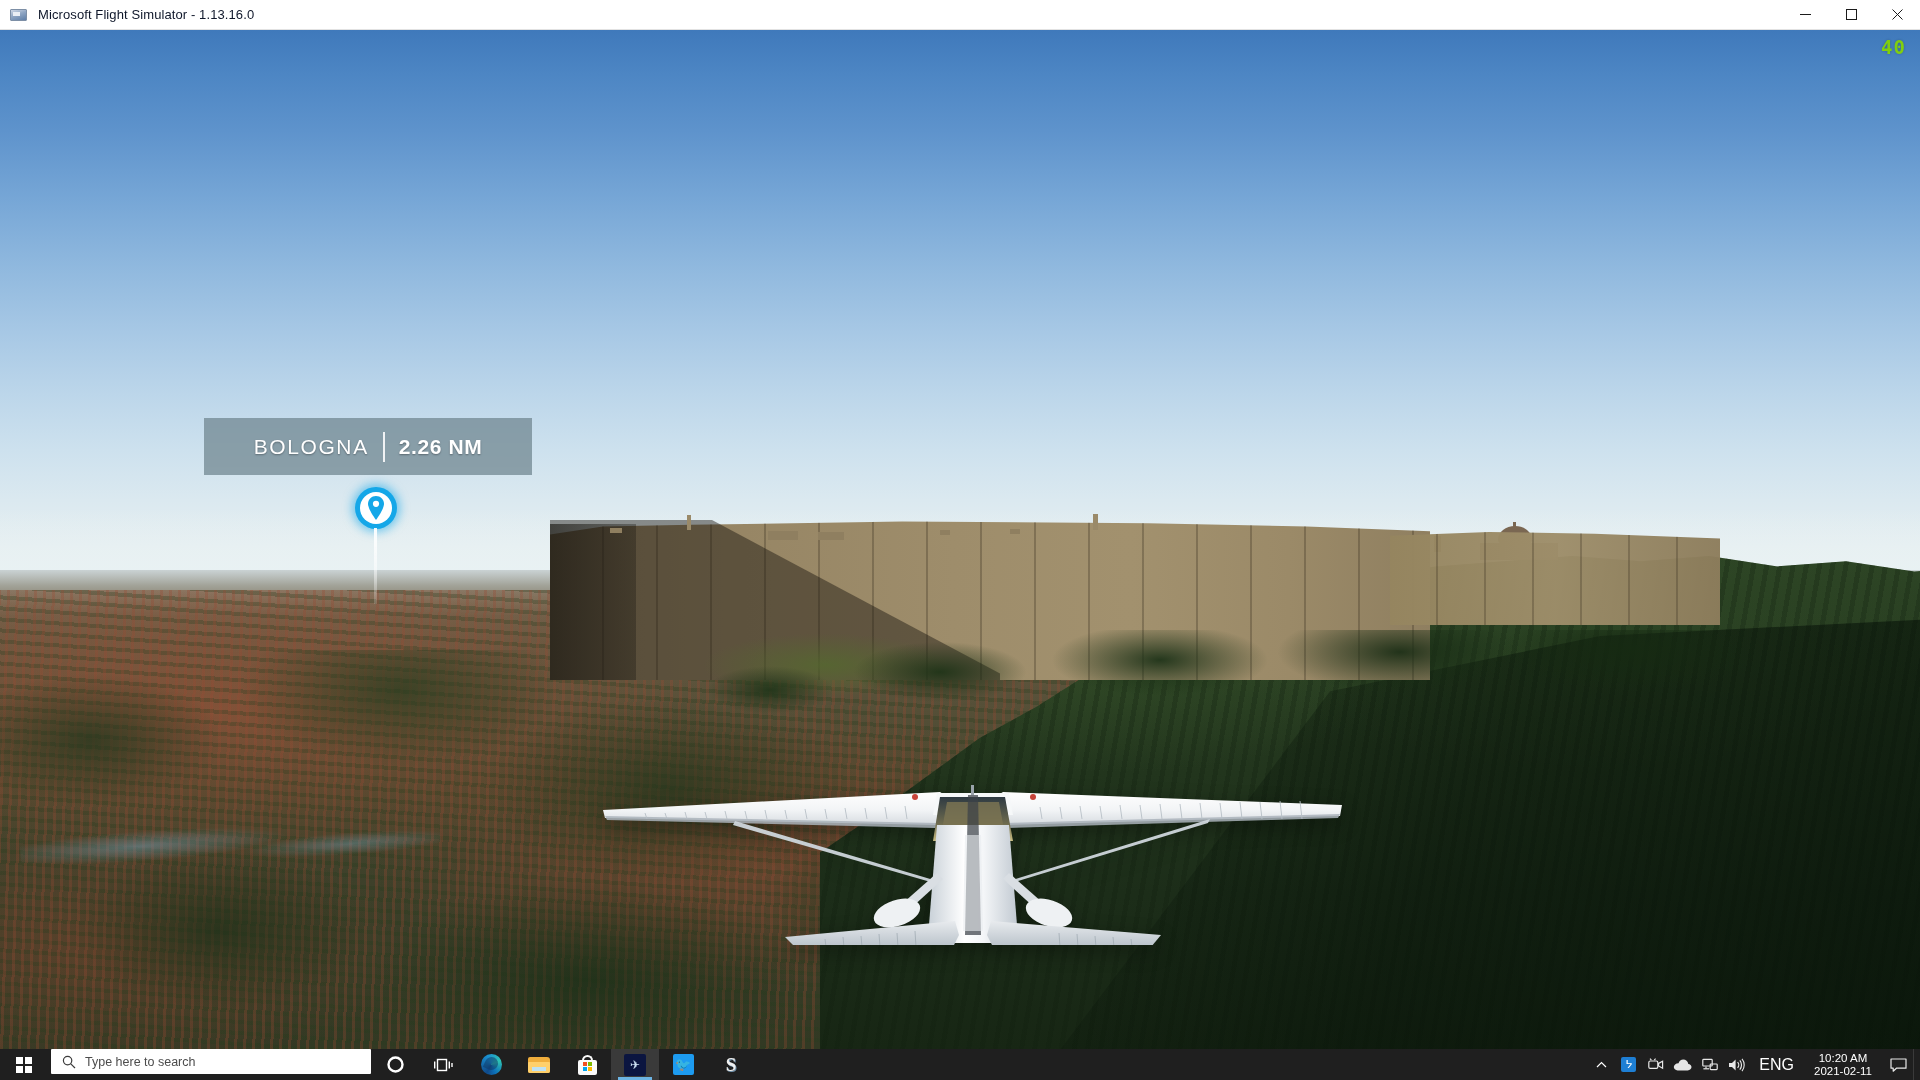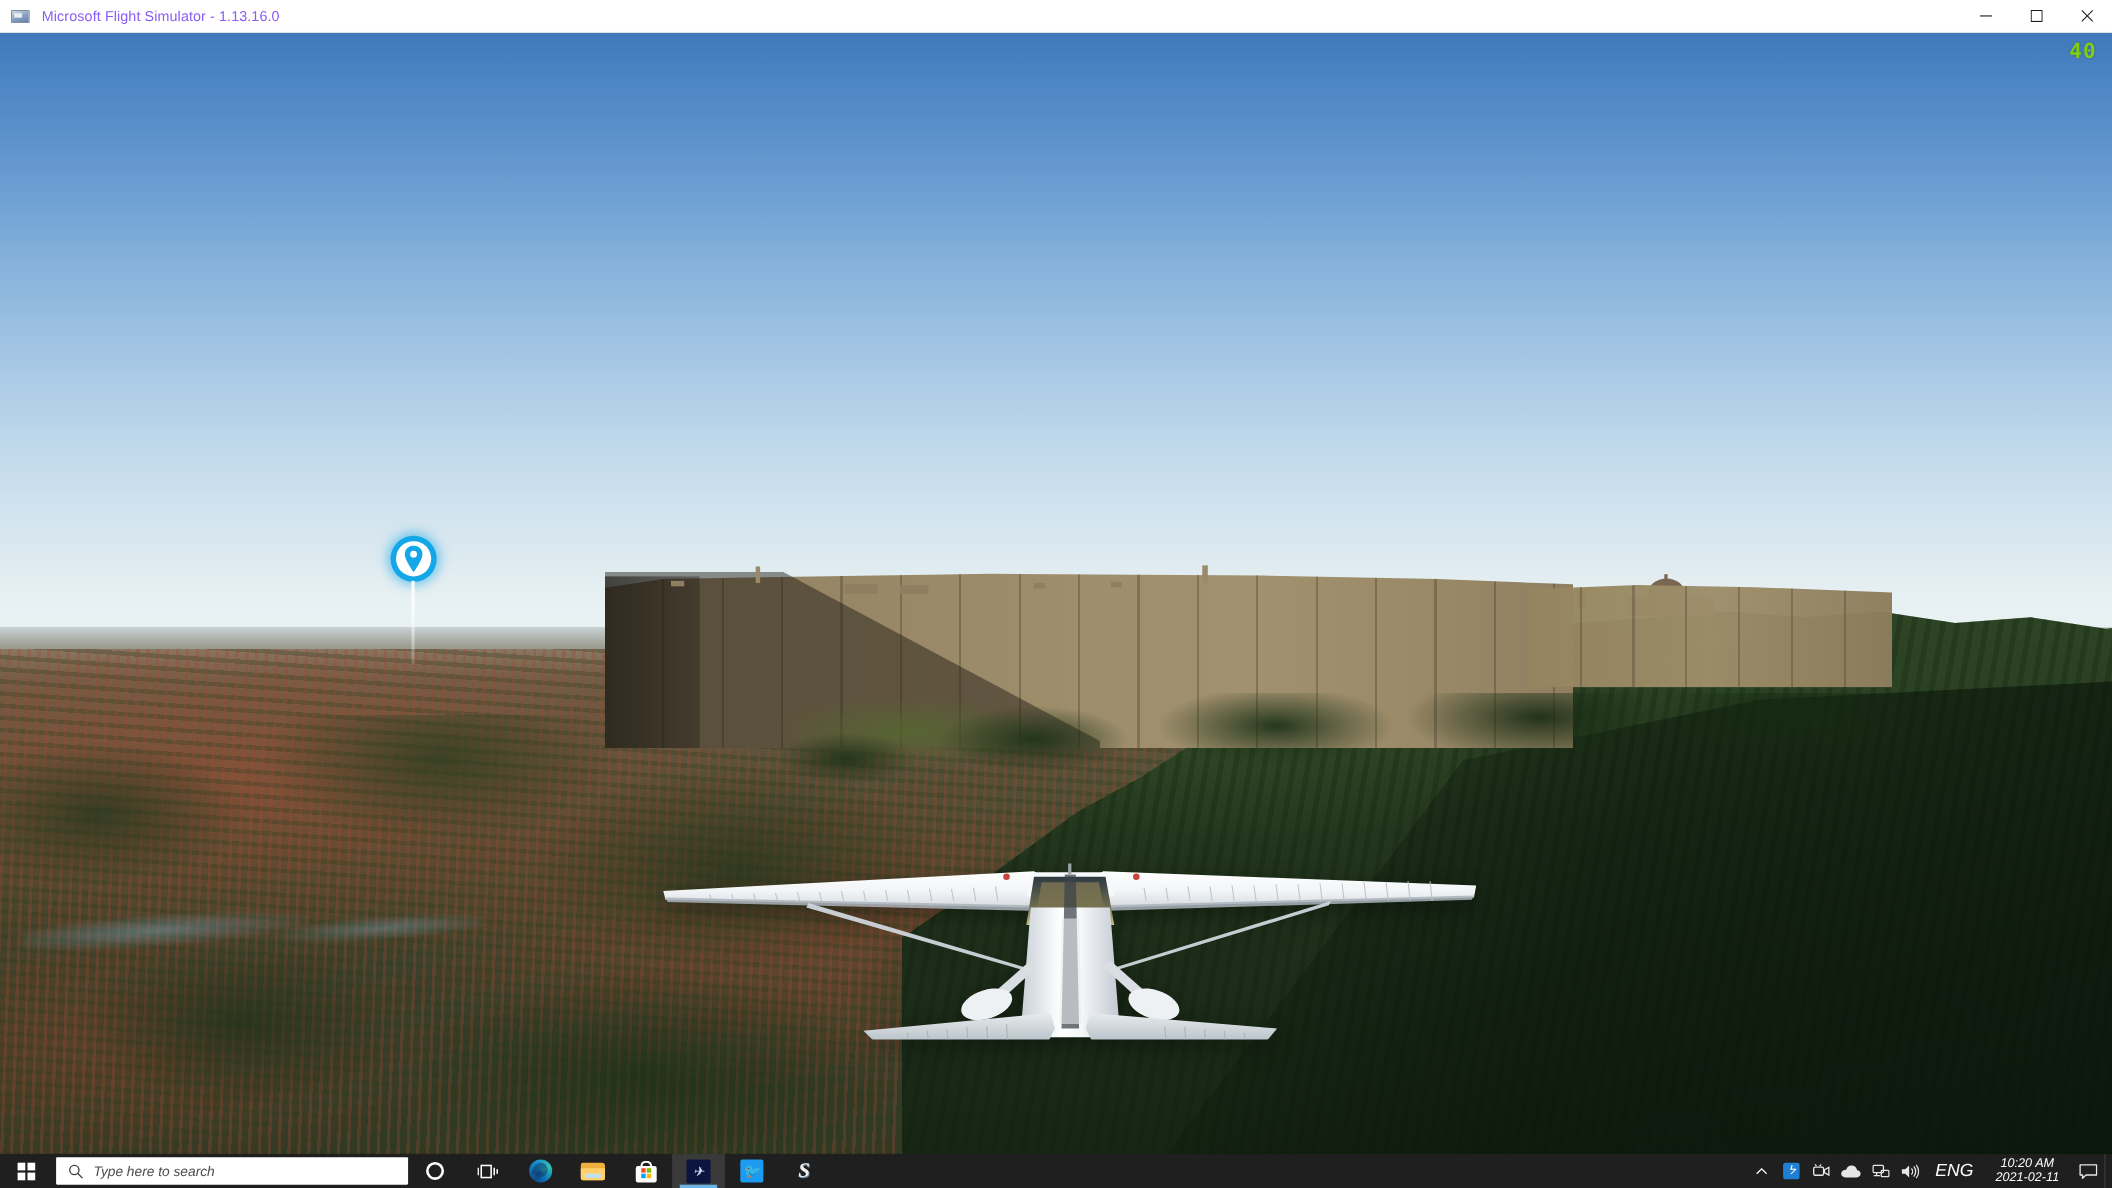--- a/index.html
+++ b/index.html
@@ -16,21 +16,21 @@
     background:#ffffff; border-bottom:1px solid #e2e2e2;
     display:flex; align-items:center;
   }
   .tb-icon{ width:22px; height:18px; margin-left:8px; position:relative; flex:none; }
   .tb-icon .sh{ position:absolute; left:2px; top:3px; width:17px; height:12px;
     background:linear-gradient(160deg,#cfd8e6 0%,#8fa6c4 45%,#5f7fa8 100%);
     border:1px solid #7d8fa6; border-radius:1px; }
   .tb-icon .sh:after{ content:""; position:absolute; left:2px; top:2px; width:7px; height:4px;
     background:#e9eef5; }
   .tb-title{
-    font-size:13px; color:#8b5cf6; margin-left:8px; letter-spacing:.1px;
+    font-size:13px; color:#0f172a; margin-left:8px; letter-spacing:.1px;
     white-space:nowrap;
   }
   .tb-spacer{ flex:1 1 auto; }
   .tb-btn{
     width:46px; height:30px; display:flex; align-items:center; justify-content:center;
     flex:none;
   }
   .tb-btn svg{ display:block; }
 
   
@@ -263,21 +263,21 @@
 
   
   .aircraft{
     position:absolute; left:585px; top:655px; width:775px; height:260px;
     filter:drop-shadow(0 6px 10px rgba(0,0,0,.35));
   }
 
   
   .taskbar{
     position:absolute; left:0; top:1049px; width:1920px; height:31px;
-    background:#1f1f1f; display:flex; align-items:center;font-style:italic;
+    background:#1f1f1f; display:flex; 
   }
   .start-btn{
     width:48px; height:31px; display:flex; align-items:center; justify-content:center; flex:none;
   }
   .start-btn .logo{
     width:16px; height:16px;
     display:grid; grid-template-columns:7px 7px; grid-template-rows:7px 7px; gap:2px;
   }
   .start-btn .logo i{ background:#ffffff; display:block; }
   .tb-search{
@@ -410,20 +410,25 @@
     <div class="gb-roof" style="left:60px; top:8px; width:12px; height:5px;"></div>
     <div class="gb-roof" style="left:390px; top:10px; width:10px; height:5px;"></div>
     <div class="gb-roof" style="left:460px; top:9px; width:10px; height:5px;"></div>
   </div>
   <div class="gb-right"></div>
   <div class="gb-right-seams"></div>
   <div class="clearing"></div>
   <div class="gb-trees"></div>
 
   <div class="poi">
+    <div class="poi-bar">
+      <span class="poi-name">BOLOGNA</span>
+      <span class="poi-div"></span>
+      <span class="poi-dist">2.26 NM</span>
+    </div>
     <div class="poi-pin">
       <div class="ring"></div>
       <div class="inner"></div>
       <svg width="20" height="24" viewBox="0 0 20 24">
         <path d="M10 0C5.6 0 2 3.5 2 7.8c0 5.6 8 16.2 8 16.2s8-10.6 8-16.2C18 3.5 14.4 0 10 0z" fill="#14a7e8"></path>
         <circle cx="10" cy="7.8" r="3.1" fill="#ffffff"></circle>
       </svg>
     </div>
     <div class="poi-line"></div>
   </div>

